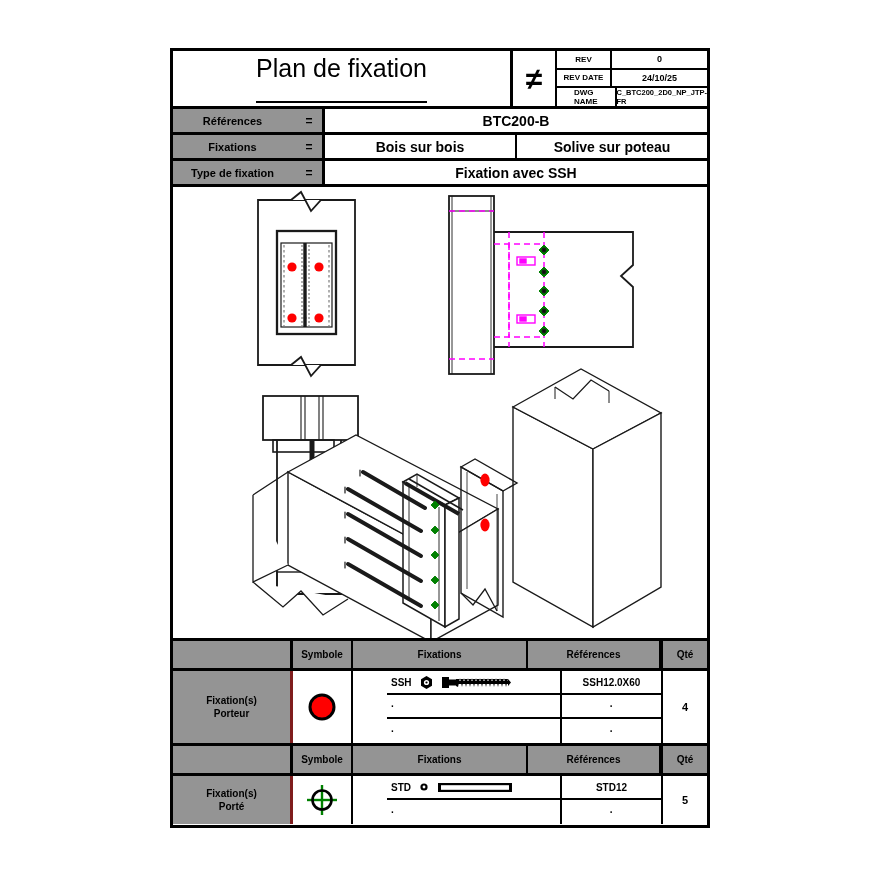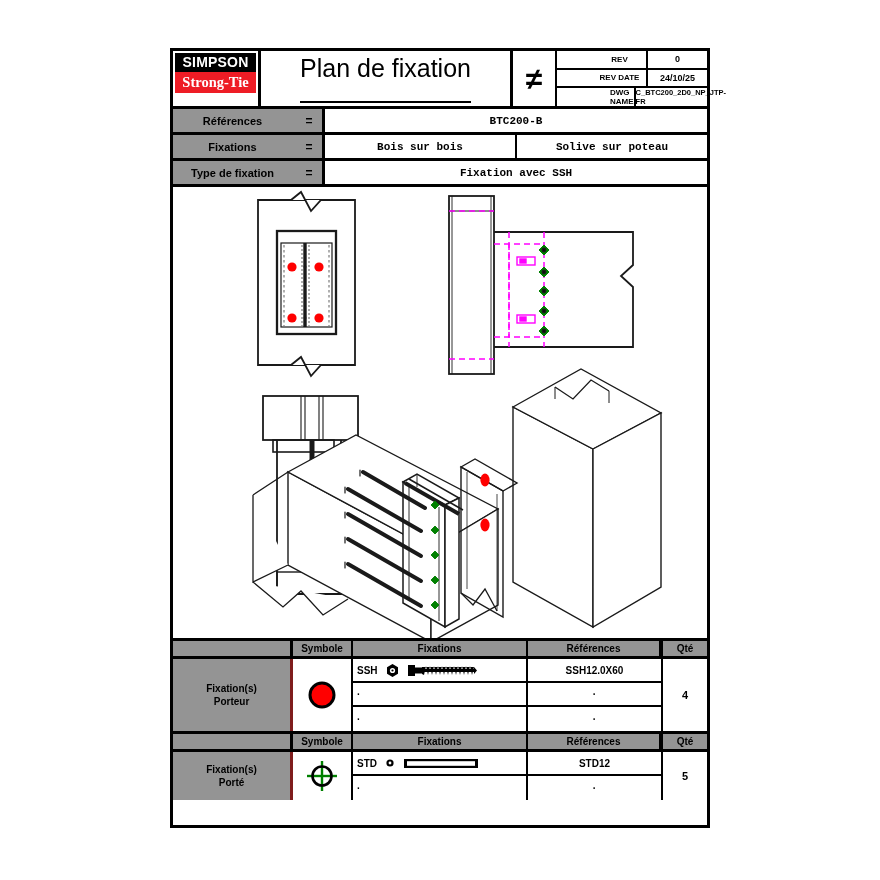--- a/index.html
+++ b/index.html
@@ -23,57 +23,57 @@
   .title-main{flex:1; display:flex; align-items:center; justify-content:center;
               border-right:3px solid #000; box-sizing:border-box;}
   .title-main span{font-size:25px; font-weight:normal; border-bottom:2.5px solid #000;
                    padding-bottom:18px; font-family:"Liberation Sans",sans-serif;}
 
   .scalebox{width:44px; border-right:2px solid #000; box-sizing:border-box;
             display:flex; align-items:center; justify-content:center;}
   .neq{font-size:30px; font-weight:bold; line-height:1; font-family:"Liberation Sans",sans-serif;}
 
   .revgrid{width:150px; display:flex; flex-direction:column; box-sizing:border-box;}
-  .revrow{display:flex; flex:1; border-bottom:2px solid #000; box-sizing:border-box;padding-left:36px;}
+  .revrow{display:flex; flex:1; border-bottom:2px solid #000; box-sizing:border-box;}
   .revrow:last-child{border-bottom:none;margin-left:17px;}
   .revlbl{width:55px; border-right:2px solid #000; box-sizing:border-box;
           display:flex; align-items:center; justify-content:center;
           font-size:8px; font-weight:bold;}
   .revval{flex:1; display:flex; align-items:center; justify-content:center;
           font-size:9px; font-weight:bold;}
   .revval.small{font-size:7.5px;}
 
   
   .inforow{display:flex; height:26px; border-bottom:3px solid #000; box-sizing:border-box;}
   .info-lbl{width:152px; background:#949494; border-right:3px solid #000; box-sizing:border-box;
             display:flex; align-items:center; position:relative;}
   .info-lbl .txt{flex:1; text-align:center; font-size:11px; font-weight:bold; padding-right:4px;}
   .info-lbl .eq{width:26px; text-align:center; font-size:12px; font-weight:bold;}
   .info-val{flex:1; display:flex; align-items:center; justify-content:center;
-            font-size:11px; font-weight:bold; box-sizing:border-box;font-family:Liberation Mono, monospace;}
+            font-size:14px; font-weight:bold; box-sizing:border-box;}
   .info-val.half{border-right:2px solid #000;}
 
   
   .drawarea{height:454px; position:relative; border-bottom:3px solid #000; box-sizing:border-box;
             overflow:hidden;}
 
   
   .ftable{border-bottom:3px solid #000; box-sizing:border-box;}
   .ftable:last-child{border-bottom:none;}
-  .fthead{display:flex; height:18px; background:#949494; border-bottom:3px solid #000; box-sizing:border-box;}
+  .fthead{display:flex; height:30px; background:#949494; border-bottom:3px solid #000; box-sizing:border-box;}
   .fthead .c{display:flex; align-items:center; justify-content:center;
              font-size:10px; font-weight:bold; border-right:2px solid #000; box-sizing:border-box;}
   .fthead .c:last-child{border-right:none;}
   .ftbody{display:flex;}
   .c-name{width:120px; background:#949494; border-right:3px solid #7f1d1d; box-sizing:border-box;
           display:flex; flex-direction:column; align-items:center; justify-content:center;
           font-size:10px; font-weight:bold; text-align:center; line-height:1.3;}
   .c-sym{width:60px; border-right:2px solid #000; box-sizing:border-box;
          display:flex; align-items:center; justify-content:center;}
-  .c-rows{flex:1; display:flex; flex-direction:column;}
+  .c-rows{flex:1; display:flex; flex-direction:column;padding-left:34px;}
   .frow{display:flex; border-bottom:2px solid #000; box-sizing:border-box; height:24px;}
   .frow:last-child{border-bottom:none;}
   .f-fix{width:175px; border-right:2px solid #000; box-sizing:border-box;
          display:flex; align-items:center; padding-left:4px; gap:7px;}
   .f-fix .lbl{font-size:10px; font-weight:bold;}
   .f-ref{flex:1; display:flex; align-items:center; justify-content:center;
          font-size:10px; font-weight:bold;border-radius:10px;}
   .c-qte{width:46px; border-left:2px solid #000; box-sizing:border-box;
          display:flex; align-items:center; justify-content:center;
          font-size:11px; font-weight:bold;}
@@ -81,24 +81,20 @@
 
   svg{display:block;}
 </style>
 </head>
 <body>
 
 <div id="sheet">
 
   <div class="titleblock">
 
-    <div class="logo">
-      <div class="logo-top">SIMPSON</div>
-      <div class="logo-bot">Strong-Tie</div>
-    </div>
 
     <div class="title-main">
       <span>Plan de fixation</span>
     </div>
 
     <div class="scalebox">
       <span class="neq">≠</span>
     </div>
 
     <div class="revgrid">

